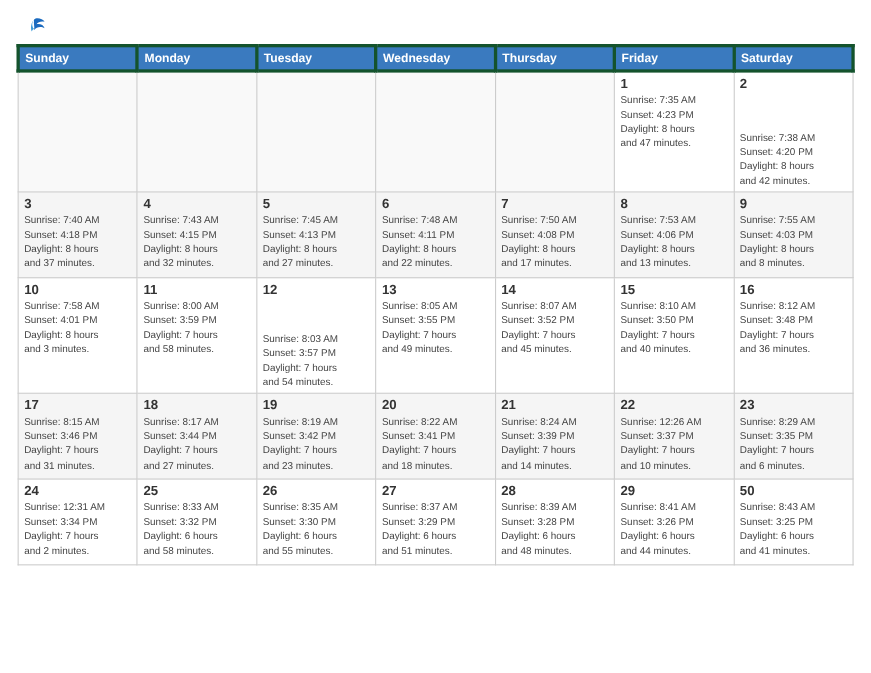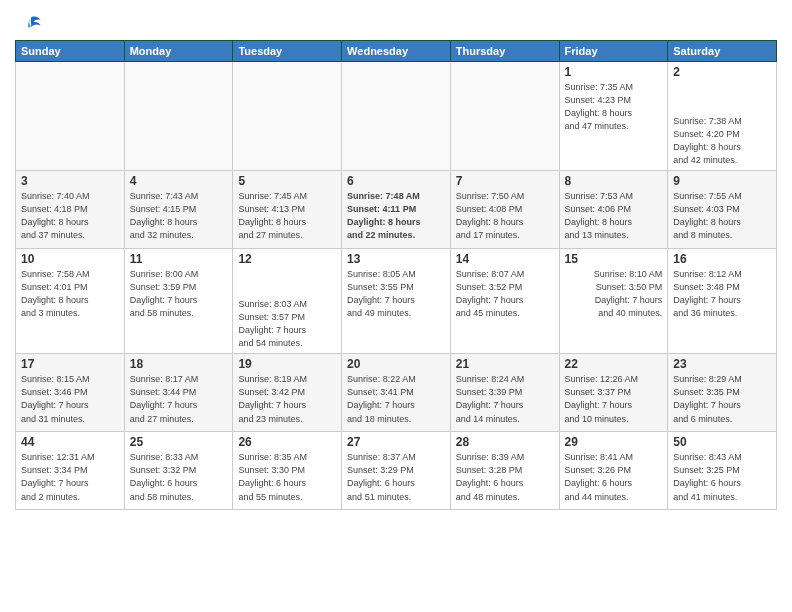--- a/index.html
+++ b/index.html
@@ -60,21 +60,21 @@
       border-collapse: collapse;
       table-layout: fixed;
     }
     thead th {
       background-color: #3a7abf;
       color: #fff;
       font-size: 11px;
       font-weight: bold;
       padding: 4px 5px;
       text-align: left;
-      border: 1px solid #14532d;
+      border: 3px solid #14532d;
     }
     tbody tr {
       height: auto;
     }
     tbody td {
       border: 1px solid #ccc;
       vertical-align: top;
       padding: 3px 5px 3px 5px;
       font-size: 9.5px;
       color: #333;
@@ -177,21 +177,21 @@
           </td>
           <td>
             <span class="day-num">5</span>
             <div class="day-info" style="white-space: pre-line;">Sunrise: 7:45 AM
 Sunset: 4:13 PM
 Daylight: 8 hours
 and 27 minutes.</div>
           </td>
           <td>
             <span class="day-num">6</span>
-            <div class="day-info" style="white-space: pre-line; font-weight: bold;">Sunrise: 7:48 AM
+            <div class="day-info" style="white-space: pre-line;">Sunrise: 7:48 AM
 Sunset: 4:11 PM
 Daylight: 8 hours
 and 22 minutes.</div>
           </td>
           <td>
             <span class="day-num">7</span>
             <div class="day-info" style="white-space: pre-line;">Sunrise: 7:50 AM
 Sunset: 4:08 PM
 Daylight: 8 hours
 and 17 minutes.</div>
@@ -242,21 +242,21 @@
           </td>
           <td>
             <span class="day-num">14</span>
             <div class="day-info" style="white-space: pre-line;">Sunrise: 8:07 AM
 Sunset: 3:52 PM
 Daylight: 7 hours
 and 45 minutes.</div>
           </td>
           <td>
             <span class="day-num">15</span>
-            <div class="day-info" style="white-space: pre-line; text-align: right;">Sunrise: 8:10 AM
+            <div class="day-info" style="white-space: pre-line;">Sunrise: 8:10 AM
 Sunset: 3:50 PM
 Daylight: 7 hours
 and 40 minutes.</div>
           </td>
           <td>
             <span class="day-num">16</span>
             <div class="day-info" style="white-space: pre-line;">Sunrise: 8:12 AM
 Sunset: 3:48 PM
 Daylight: 7 hours
 and 36 minutes.</div>
@@ -308,21 +308,21 @@
           <td>
             <span class="day-num">23</span>
             <div class="day-info" style="white-space: pre-line;">Sunrise: 8:29 AM
 Sunset: 3:35 PM
 Daylight: 7 hours
 and 6 minutes.</div>
           </td>
         </tr>
         <tr>
           <td>
-            <span class="day-num">44</span>
+            <span class="day-num">24</span>
             <div class="day-info" style="white-space: pre-line;">Sunrise: 12:31 AM
 Sunset: 3:34 PM
 Daylight: 7 hours
 and 2 minutes.</div>
           </td>
           <td>
             <span class="day-num">25</span>
             <div class="day-info" style="white-space: pre-line;">Sunrise: 8:33 AM
 Sunset: 3:32 PM
 Daylight: 6 hours

